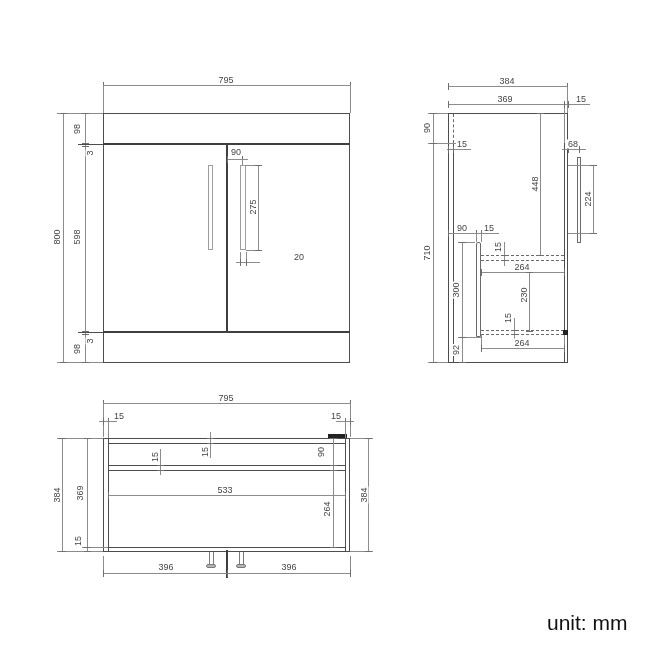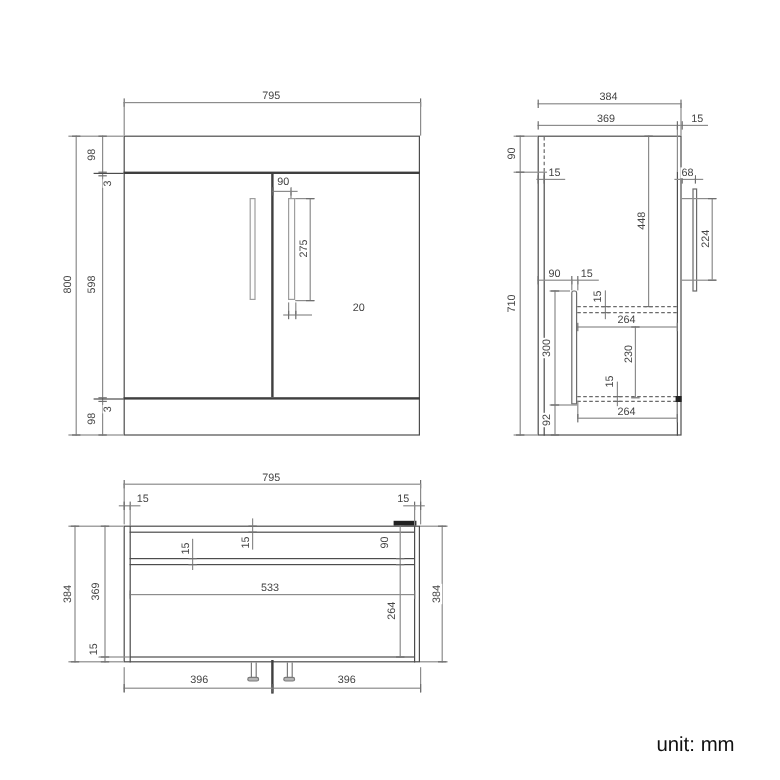--- a/index.html
+++ b/index.html
@@ -15,21 +15,21 @@
   .th  {position:absolute;width:7px;height:1px;background:#6f6f6f;}
   
   .dsh {position:absolute;height:0;border-top:1px dashed #6a6a6a;}
   .dshv{position:absolute;width:0;border-left:1px dashed #6a6a6a;}
   
   .hdl {position:absolute;border:1px solid #9e9e9e;background:#fdfdfd;box-sizing:border-box;}
   
   .lbl {position:absolute;font-size:9px;line-height:1;color:#454545;white-space:nowrap;
         background:#fff;padding:0 1px;transform:translate(-50%,-50%);}
   .lbl.r{transform:translate(-50%,-50%) rotate(-90deg);}
-  .unit{position:absolute;font-size:17px;color:#111;}
+  .unit{position:absolute;font-size:21px;color:#111;}
   .blk {position:absolute;background:#222;}
   .cap {position:absolute;background:#b5b5b5;border:1px solid #7a7a7a;border-radius:2px;box-sizing:border-box;}
 </style>
 </head>
 <body>
 
 <div class="canvas">
 
   <div>
     <div class="rect" style="left:103px;top:113px;width:247px;height:250px;"></div>

